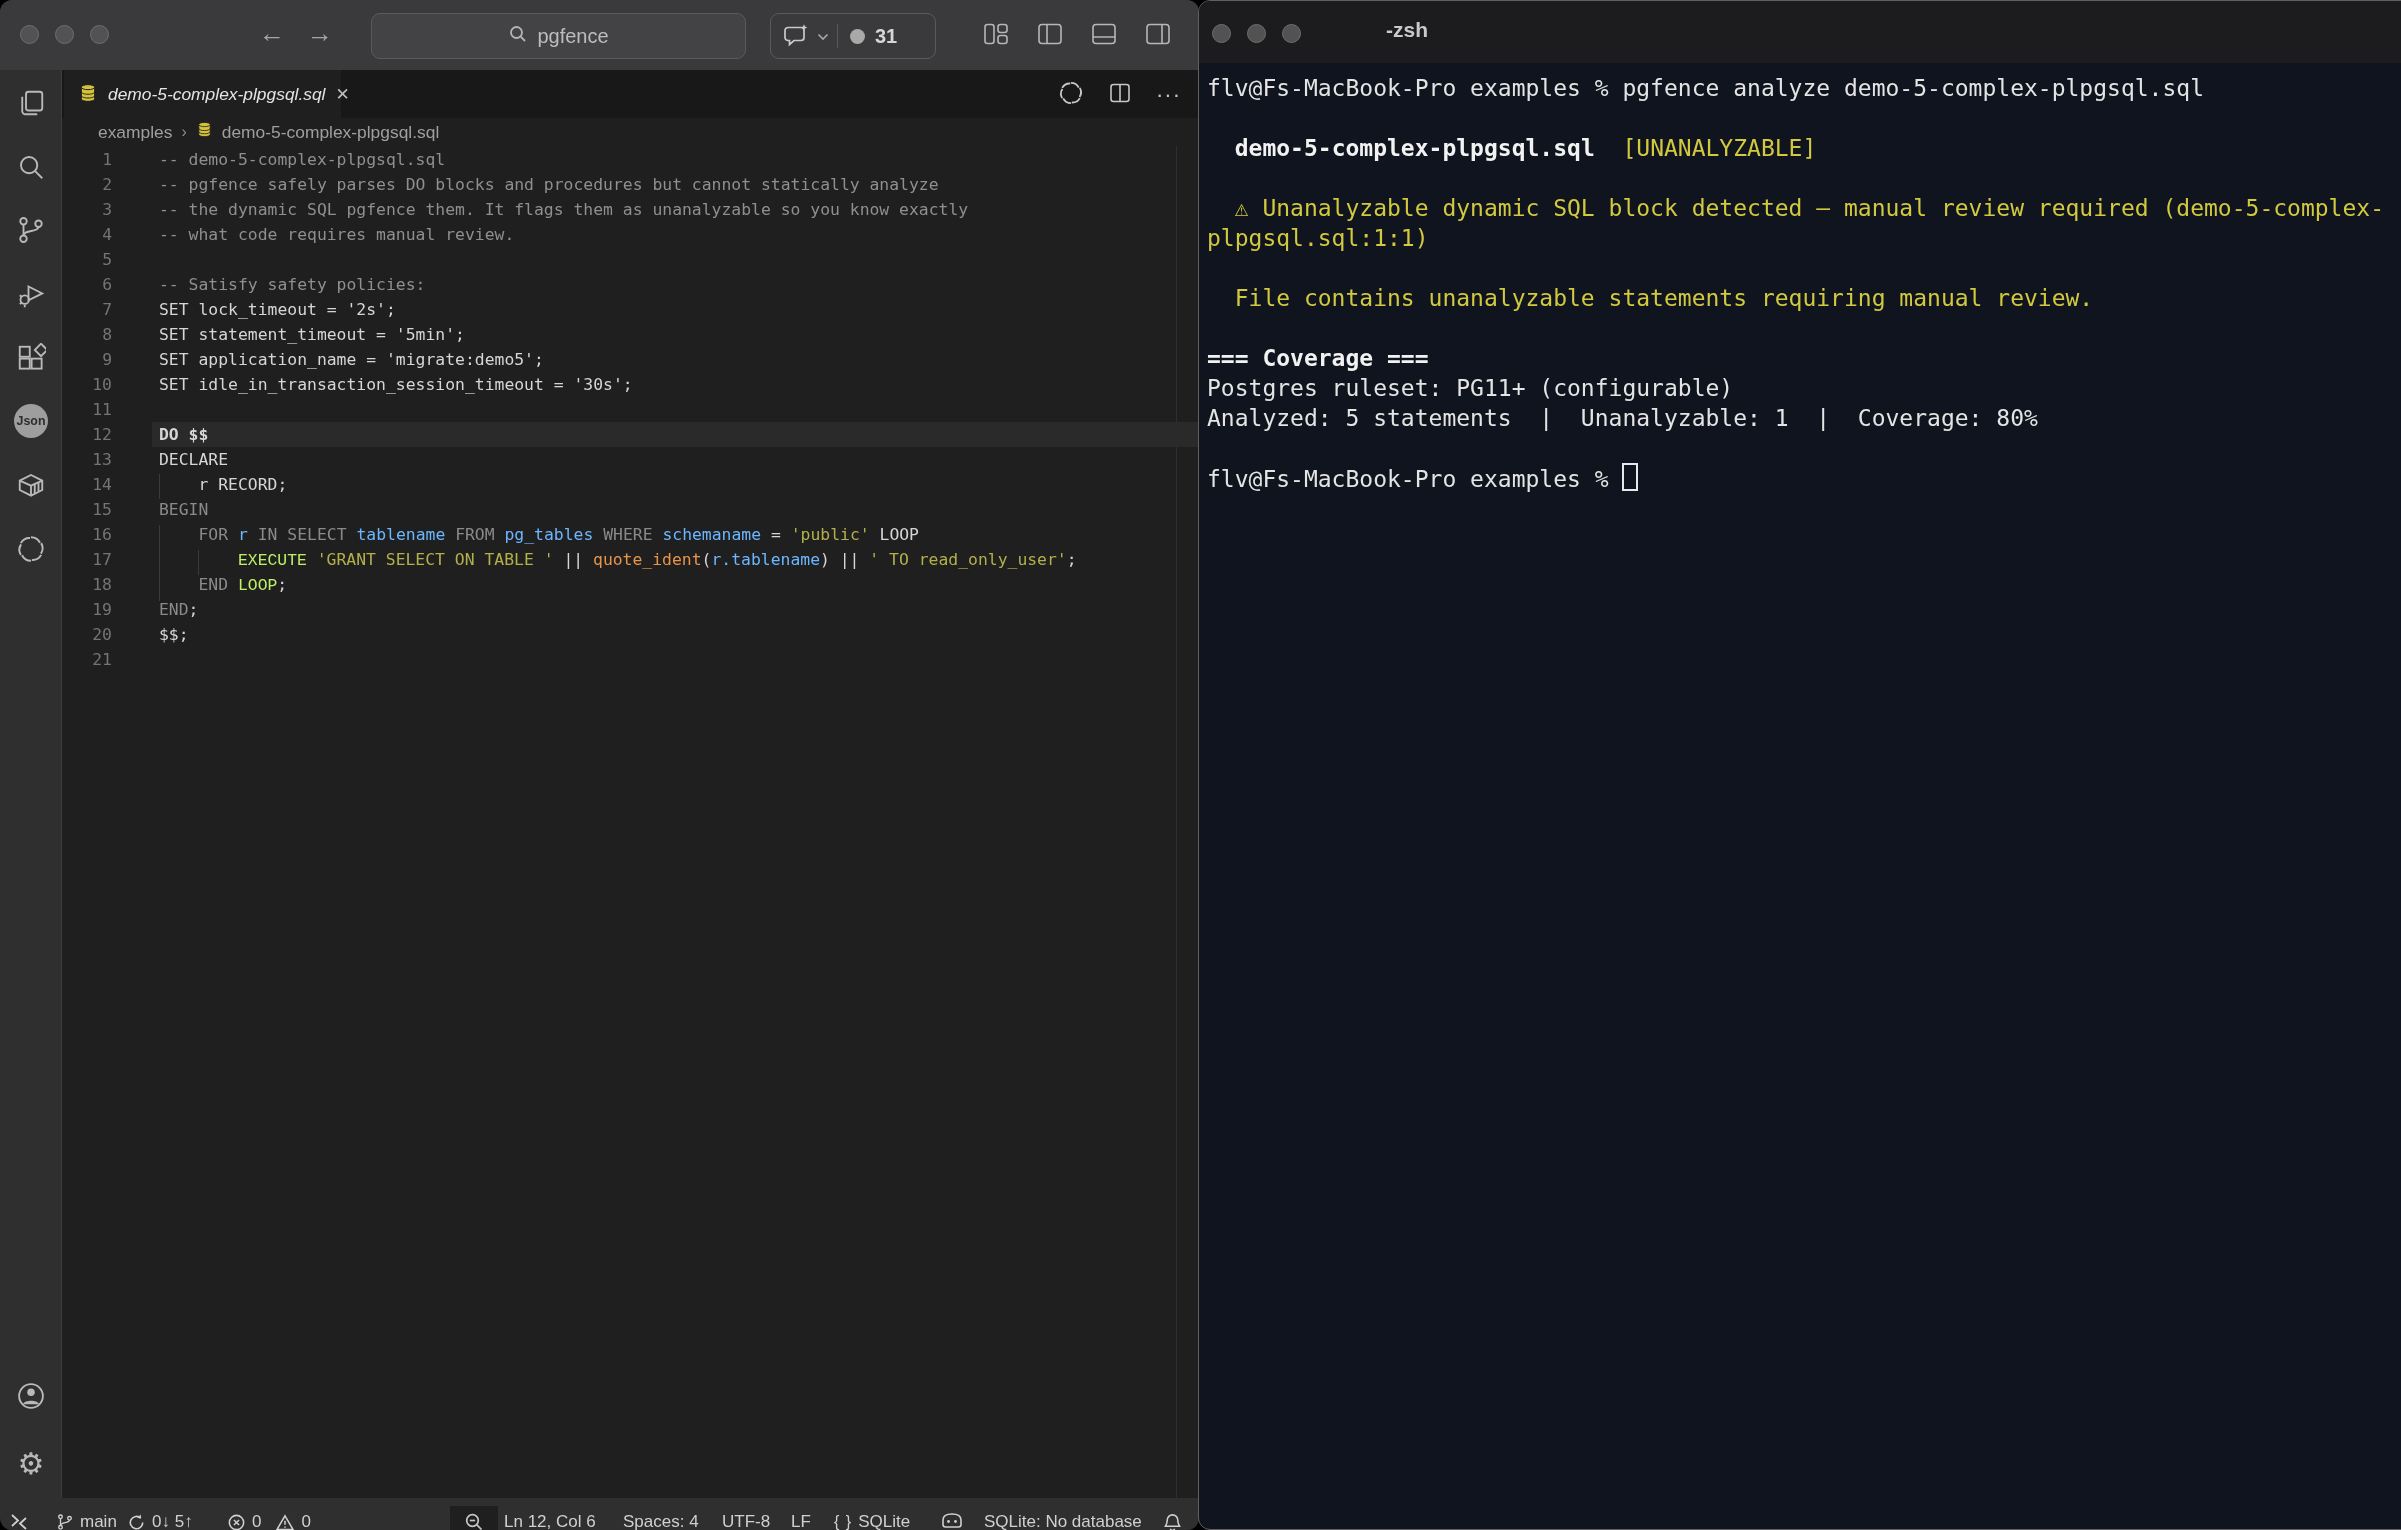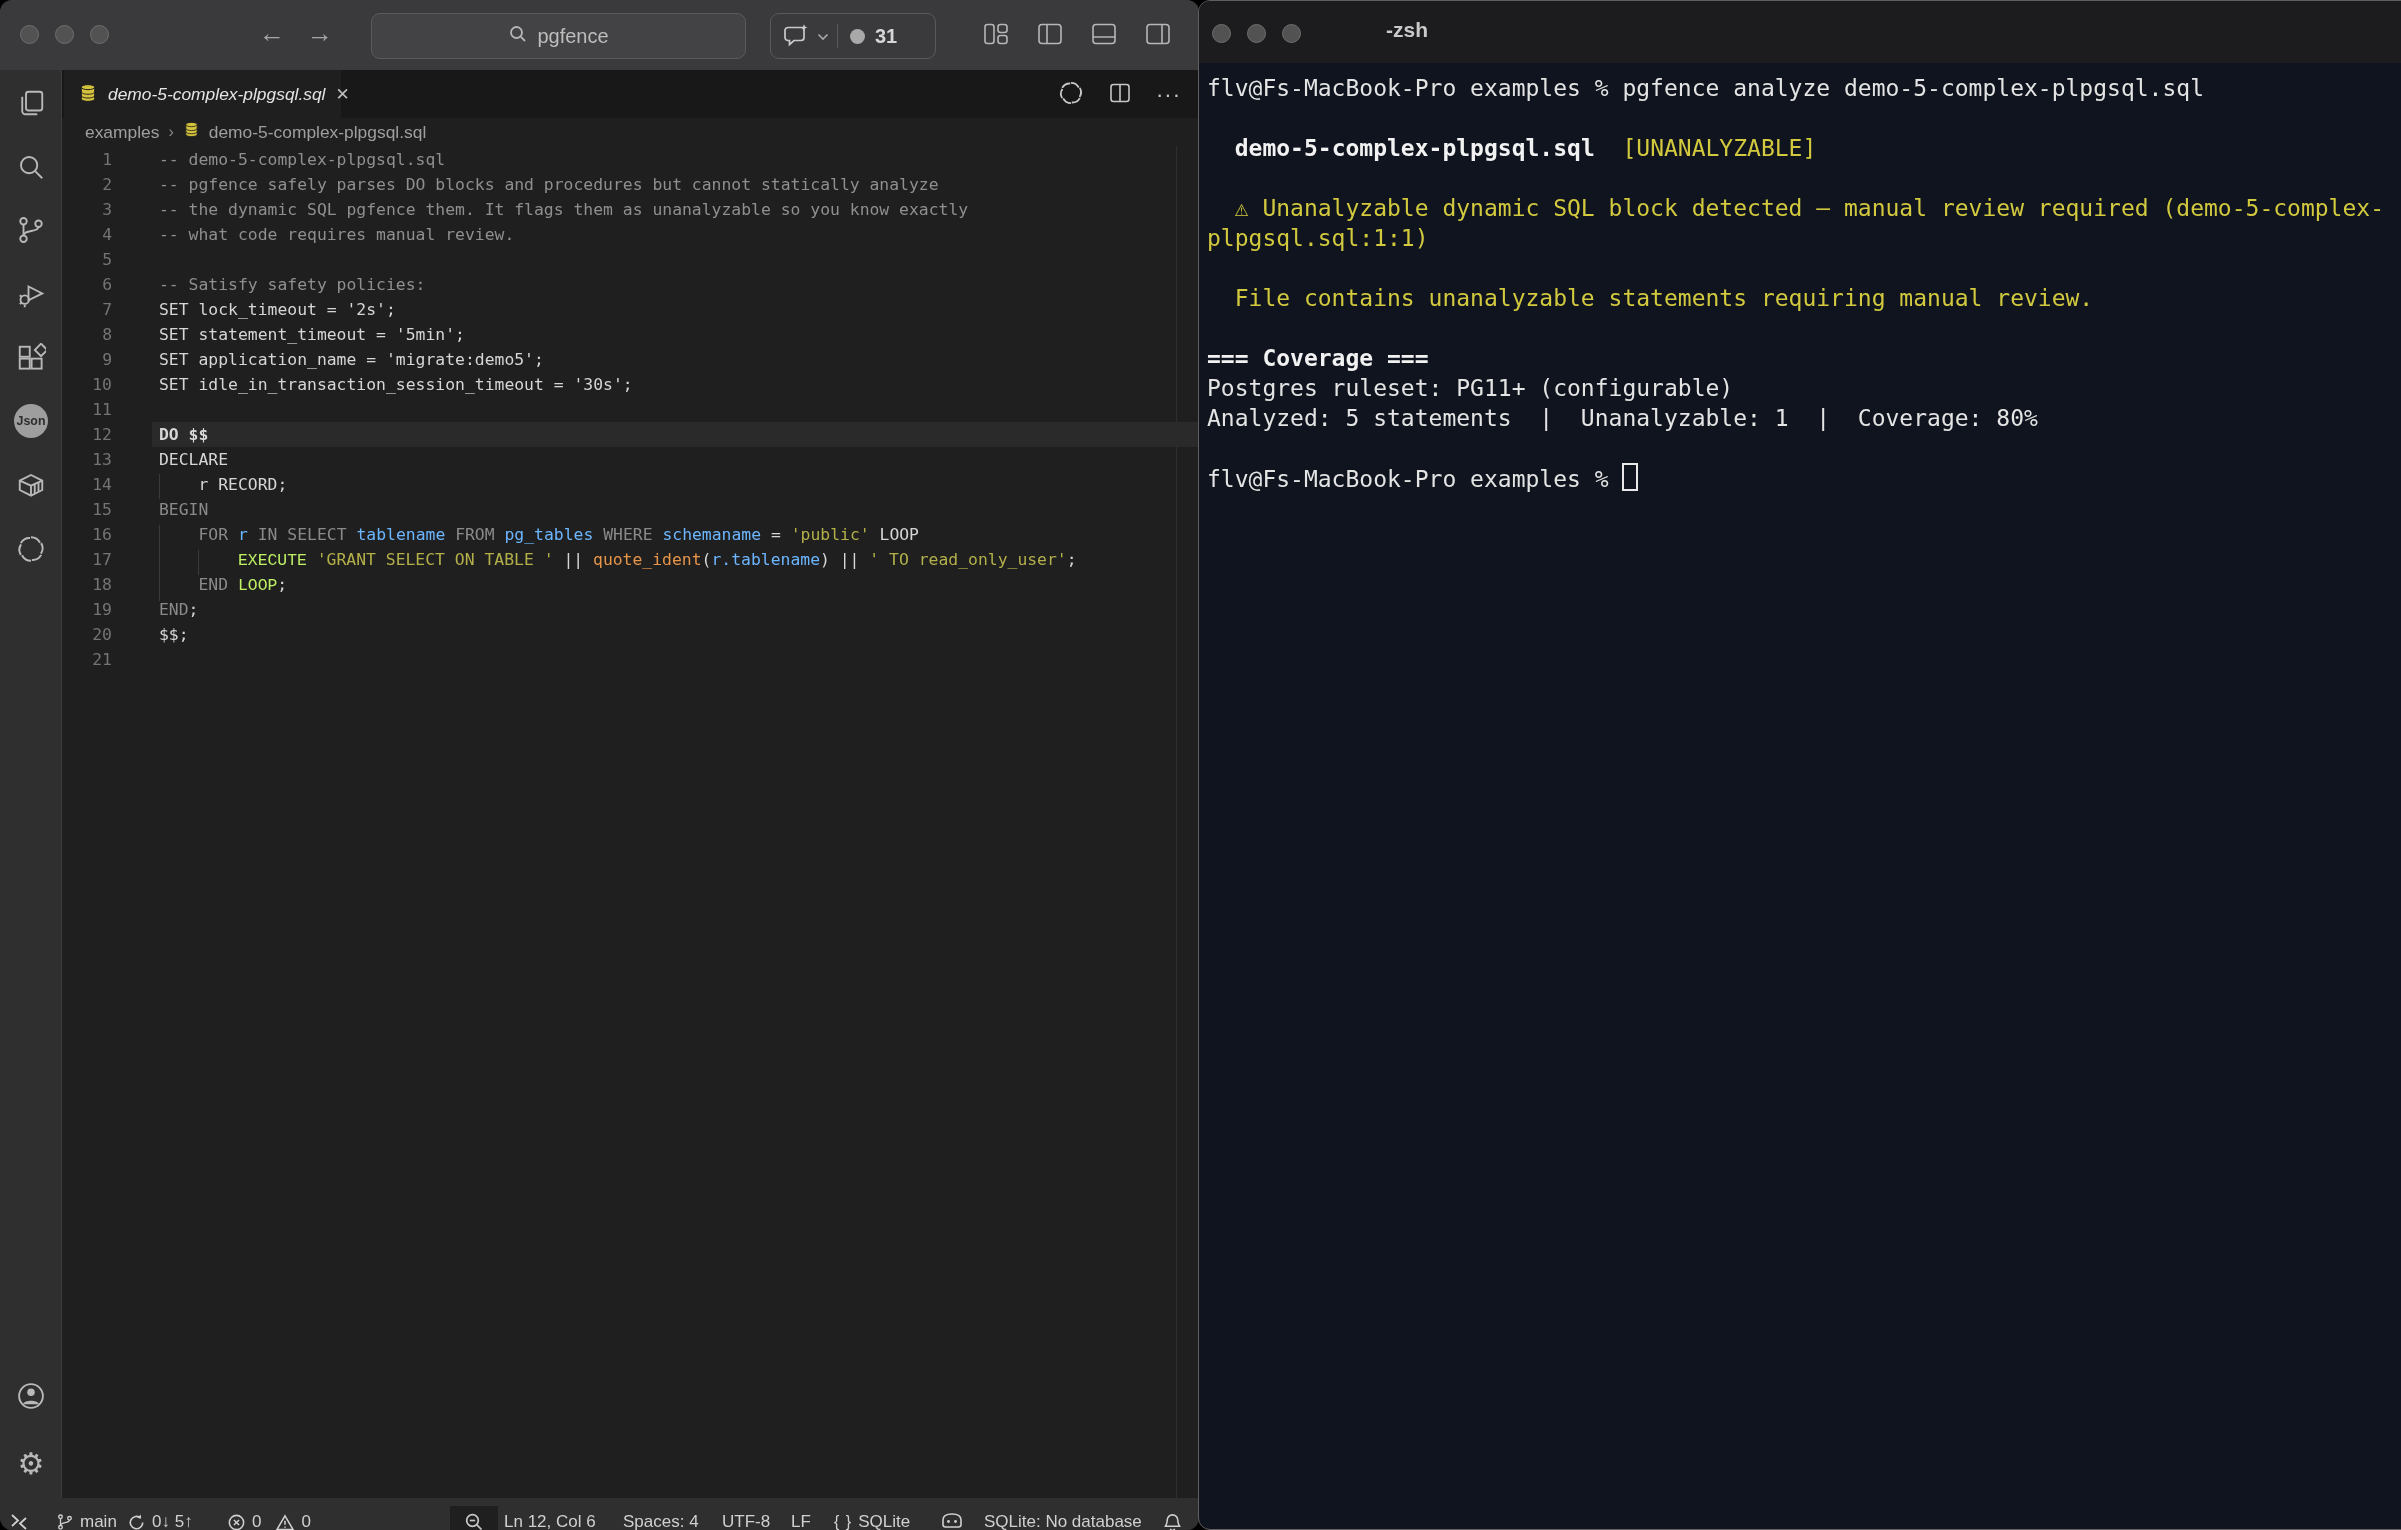--- a/index.html
+++ b/index.html
@@ -28,21 +28,21 @@
 
   #vs-tabstrip{position:absolute;left:62px;top:70px;width:1137px;height:49px;background:#181818;}
   #tab-active{position:absolute;left:2px;top:0;width:277px;height:49px;background:#1f1f1f;
      display:flex;align-items:center;padding:0 14px;gap:10px;box-sizing:border-box;}
   #tab-active .tab-label{font-style:italic;font-size:17.4px;color:#e4e4e4;white-space:nowrap;}
   #tab-active .tab-close{margin-left:auto;color:#bdbdbd;font-size:17px;}
   #strip-icons{position:absolute;right:18px;top:0;height:49px;display:flex;align-items:center;gap:24px;color:#c6c6c6;}
   #strip-icons .dots{font-size:22px;letter-spacing:1px;color:#c6c6c6;}
 
   #vs-breadcrumb{position:absolute;left:62px;top:118px;width:1137px;height:28px;background:#1f1f1f;
-     display:flex;align-items:center;gap:9px;padding-left:23px;box-sizing:border-box;
+     display:flex;align-items:center;gap:9px;padding-left:36px;box-sizing:border-box;
      color:#9f9f9f;font-size:17.4px;}
   #vs-breadcrumb .sep{color:#8a8a8a;font-size:16px;}
 
   
   #activitybar{position:absolute;left:0;top:70px;width:62px;height:1429px;background:#2f2f2f;
      border-right:1px solid #3d3d3d;box-sizing:border-box;}
   .ab-icon{position:absolute;left:0;width:62px;height:52px;display:flex;align-items:center;justify-content:center;color:#b9b9b9;}
   #json-badge{width:34px;height:34px;border-radius:50%;background:#9e9e9e;color:#2d2d2d;
      font-size:12.4px;font-weight:bold;display:flex;align-items:center;justify-content:center;}
   .gear-glyph{font-size:30px;color:#b9b9b9;}

